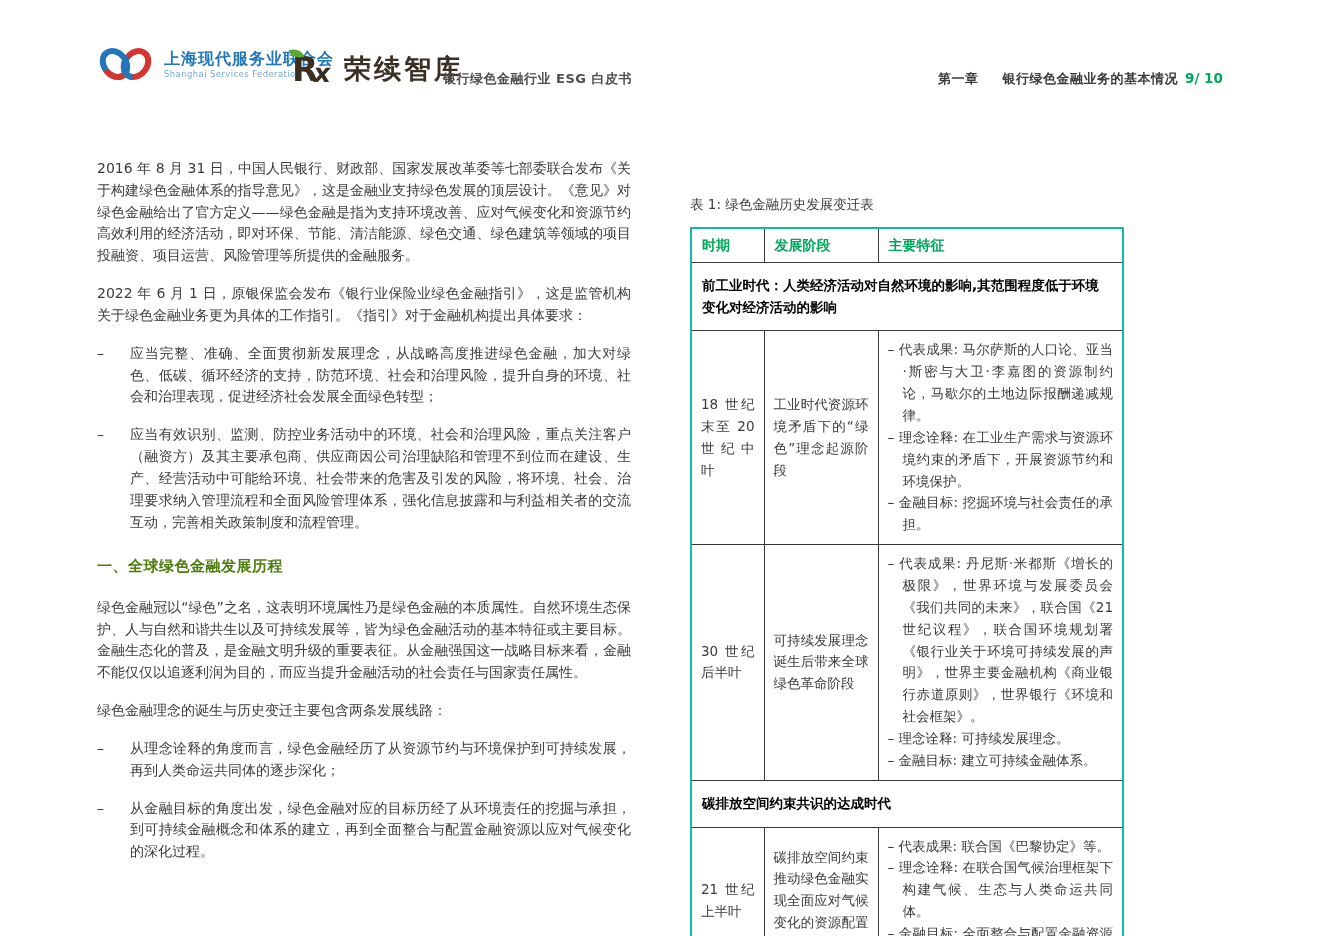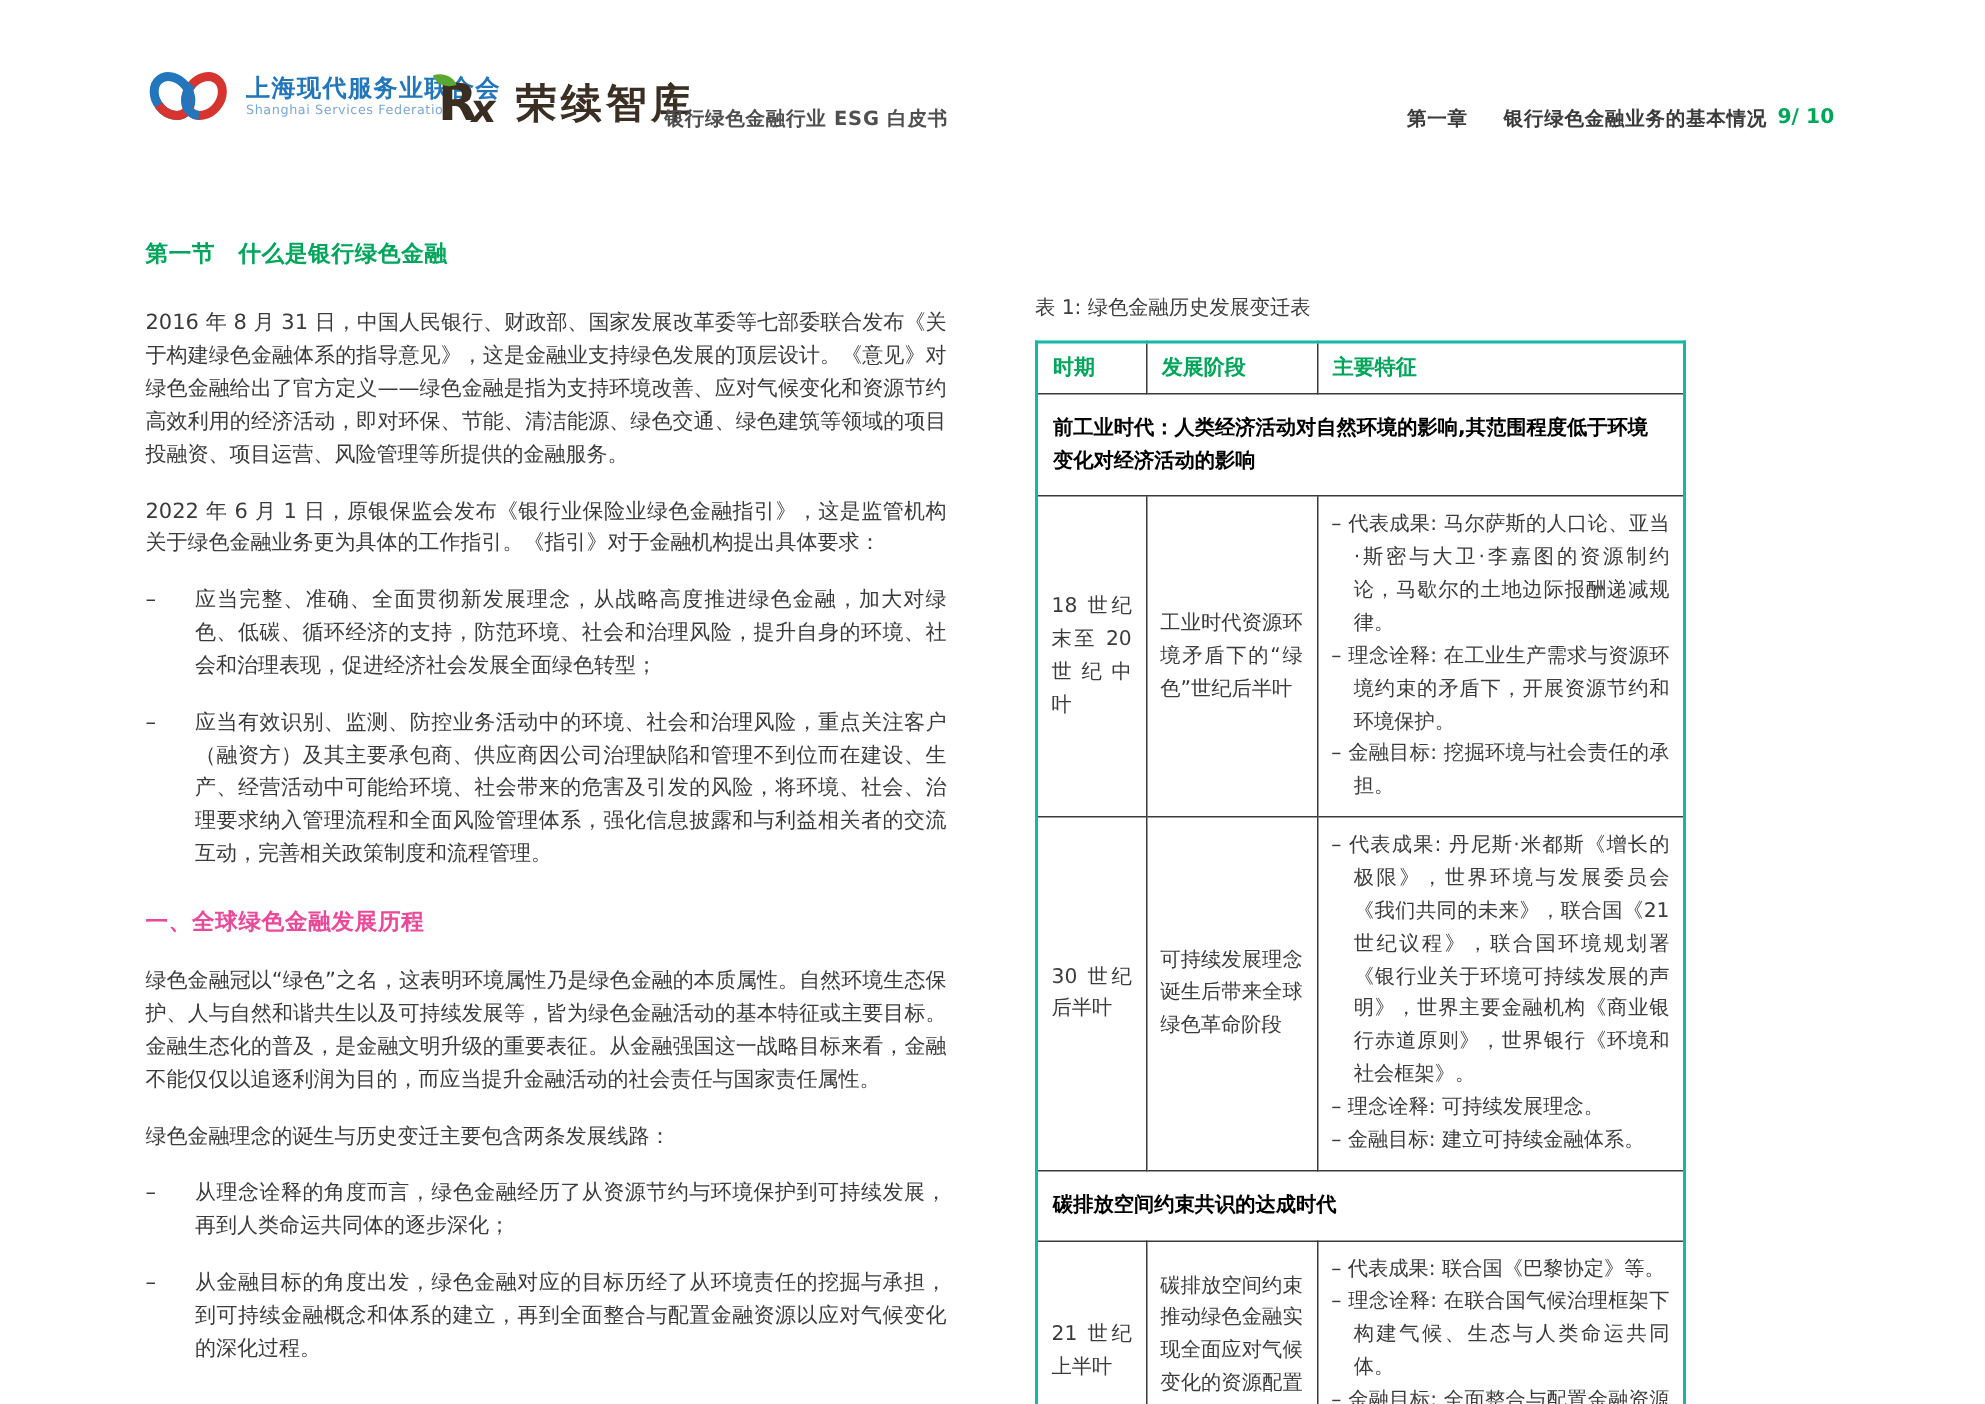--- a/index.html
+++ b/index.html
@@ -50,21 +50,21 @@
   
   .left-col {
     position: absolute; left: 97px; top: 158px; width: 534px;
     font-size: 14px; line-height: 1.56; color: #3b3b3b;
     text-align: justify;
   }
   .sec-title { font-size: 15px; font-weight: bold; color: #00a65a; margin-bottom: 24px; letter-spacing: .5px; }
   .left-col p { margin-bottom: 16px; }
   .bullet { position: relative; padding-left: 33px; margin-bottom: 16px; }
   .bullet::before { content: "–"; position: absolute; left: 0; top: 0; }
-  .sub-title { font-size: 15px; font-weight: bold; color: #ec4899; margin: 22px 0 18px 0; letter-spacing: .5px; }
+  .sub-title { font-size: 15px; font-weight: bold; color: #4d7c0f; margin: 22px 0 18px 0; letter-spacing: .5px; }
 
   
   .right-col { position: absolute; left: 690px; top: 196px; width: 434px; }
   .tbl-caption { font-size: 13.5px; color: #3c3c3c; margin-bottom: 13px; }
   table.green-tbl {
     width: 100%; border-collapse: collapse;
     border: 2px solid #14b8a6;
     font-size: 13.5px; line-height: 1.62; color: #3b3b3b;
   }
   .green-tbl th, .green-tbl td { border: 1px solid #3a3a3a; }
@@ -114,21 +114,20 @@
   <div class="hdr-doc-title">银行绿色金融行业 ESG 白皮书</div>
 
   <div class="hdr-chapter">
     <span>第一章</span>
     <span>银行绿色金融业务的基本情况</span>
   </div>
 
   <div class="hdr-page">9/ 10</div>
 
   <div class="left-col">
-    <div class="sec-title">第一节　什么是银行绿色金融</div>
     <p>2016 年 8 月 31 日，中国人民银行、财政部、国家发展改革委等七部委联合发布《关于构建绿色金融体系的指导意见》，这是金融业支持绿色发展的顶层设计。《意见》对绿色金融给出了官方定义——绿色金融是指为支持环境改善、应对气候变化和资源节约高效利用的经济活动，即对环保、节能、清洁能源、绿色交通、绿色建筑等领域的项目投融资、项目运营、风险管理等所提供的金融服务。</p>
     <p>2022 年 6 月 1 日，原银保监会发布《银行业保险业绿色金融指引》，这是监管机构关于绿色金融业务更为具体的工作指引。《指引》对于金融机构提出具体要求：</p>
     <div class="bullet">应当完整、准确、全面贯彻新发展理念，从战略高度推进绿色金融，加大对绿色、低碳、循环经济的支持，防范环境、社会和治理风险，提升自身的环境、社会和治理表现，促进经济社会发展全面绿色转型；</div>
     <div class="bullet">应当有效识别、监测、防控业务活动中的环境、社会和治理风险，重点关注客户（融资方）及其主要承包商、供应商因公司治理缺陷和管理不到位而在建设、生产、经营活动中可能给环境、社会带来的危害及引发的风险，将环境、社会、治理要求纳入管理流程和全面风险管理体系，强化信息披露和与利益相关者的交流互动，完善相关政策制度和流程管理。</div>
     <div class="sub-title">一、全球绿色金融发展历程</div>
     <p>绿色金融冠以“绿色”之名，这表明环境属性乃是绿色金融的本质属性。自然环境生态保护、人与自然和谐共生以及可持续发展等，皆为绿色金融活动的基本特征或主要目标。金融生态化的普及，是金融文明升级的重要表征。从金融强国这一战略目标来看，金融不能仅仅以追逐利润为目的，而应当提升金融活动的社会责任与国家责任属性。</p>
     <p>绿色金融理念的诞生与历史变迁主要包含两条发展线路：</p>
     <div class="bullet">从理念诠释的角度而言，绿色金融经历了从资源节约与环境保护到可持续发展，再到人类命运共同体的逐步深化；</div>
     <div class="bullet">从金融目标的角度出发，绿色金融对应的目标历经了从环境责任的挖掘与承担，到可持续金融概念和体系的建立，再到全面整合与配置金融资源以应对气候变化的深化过程。</div>
   </div>
@@ -142,21 +141,21 @@
         <th class="col-period">时期</th>
         <th class="col-stage">发展阶段</th>
         <th>主要特征</th>
       </tr>
 
       <tr>
         <td class="era" colspan="3">前工业时代：人类经济活动对自然环境的影响,其范围程度低于环境变化对经济活动的影响</td>
       </tr>
       <tr>
         <td class="cell">18 世纪末至 20 世纪中叶</td>
-        <td class="cell">工业时代资源环境矛盾下的“绿色”世纪后半叶</td>
+        <td class="cell">工业时代资源环境矛盾下的“绿色”理念起源阶段</td>
         <td class="cell">
           <ul class="features">
             <li>代表成果: 马尔萨斯的人口论、亚当·斯密与大卫·李嘉图的资源制约论，马歇尔的土地边际报酬递减规律。</li>
             <li>理念诠释: 在工业生产需求与资源环境约束的矛盾下，开展资源节约和环境保护。</li>
             <li>金融目标: 挖掘环境与社会责任的承担。</li>
           </ul>
         </td>
       </tr>
 
       <tr>

